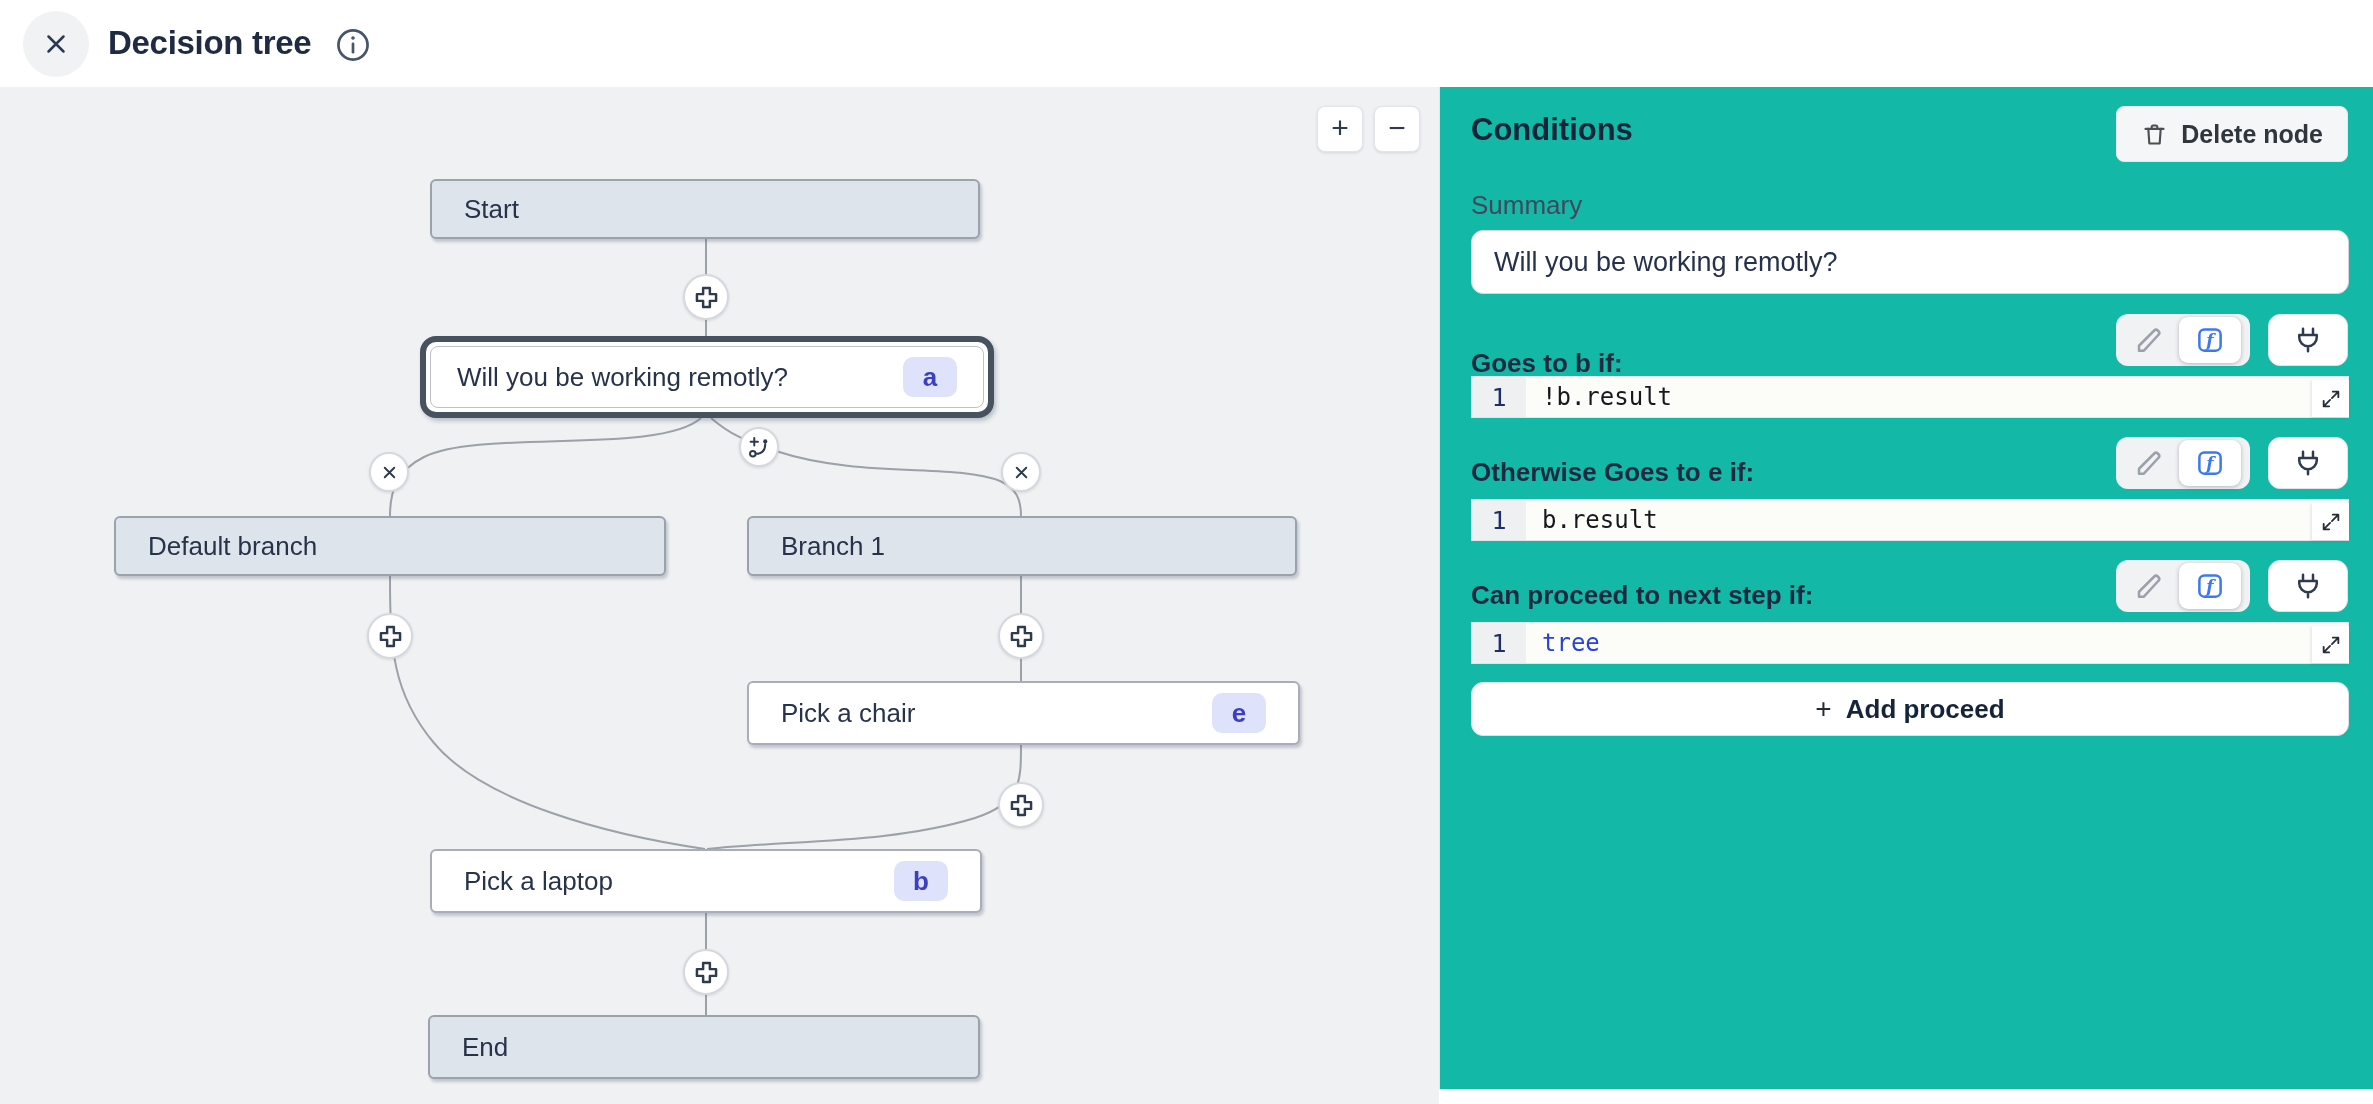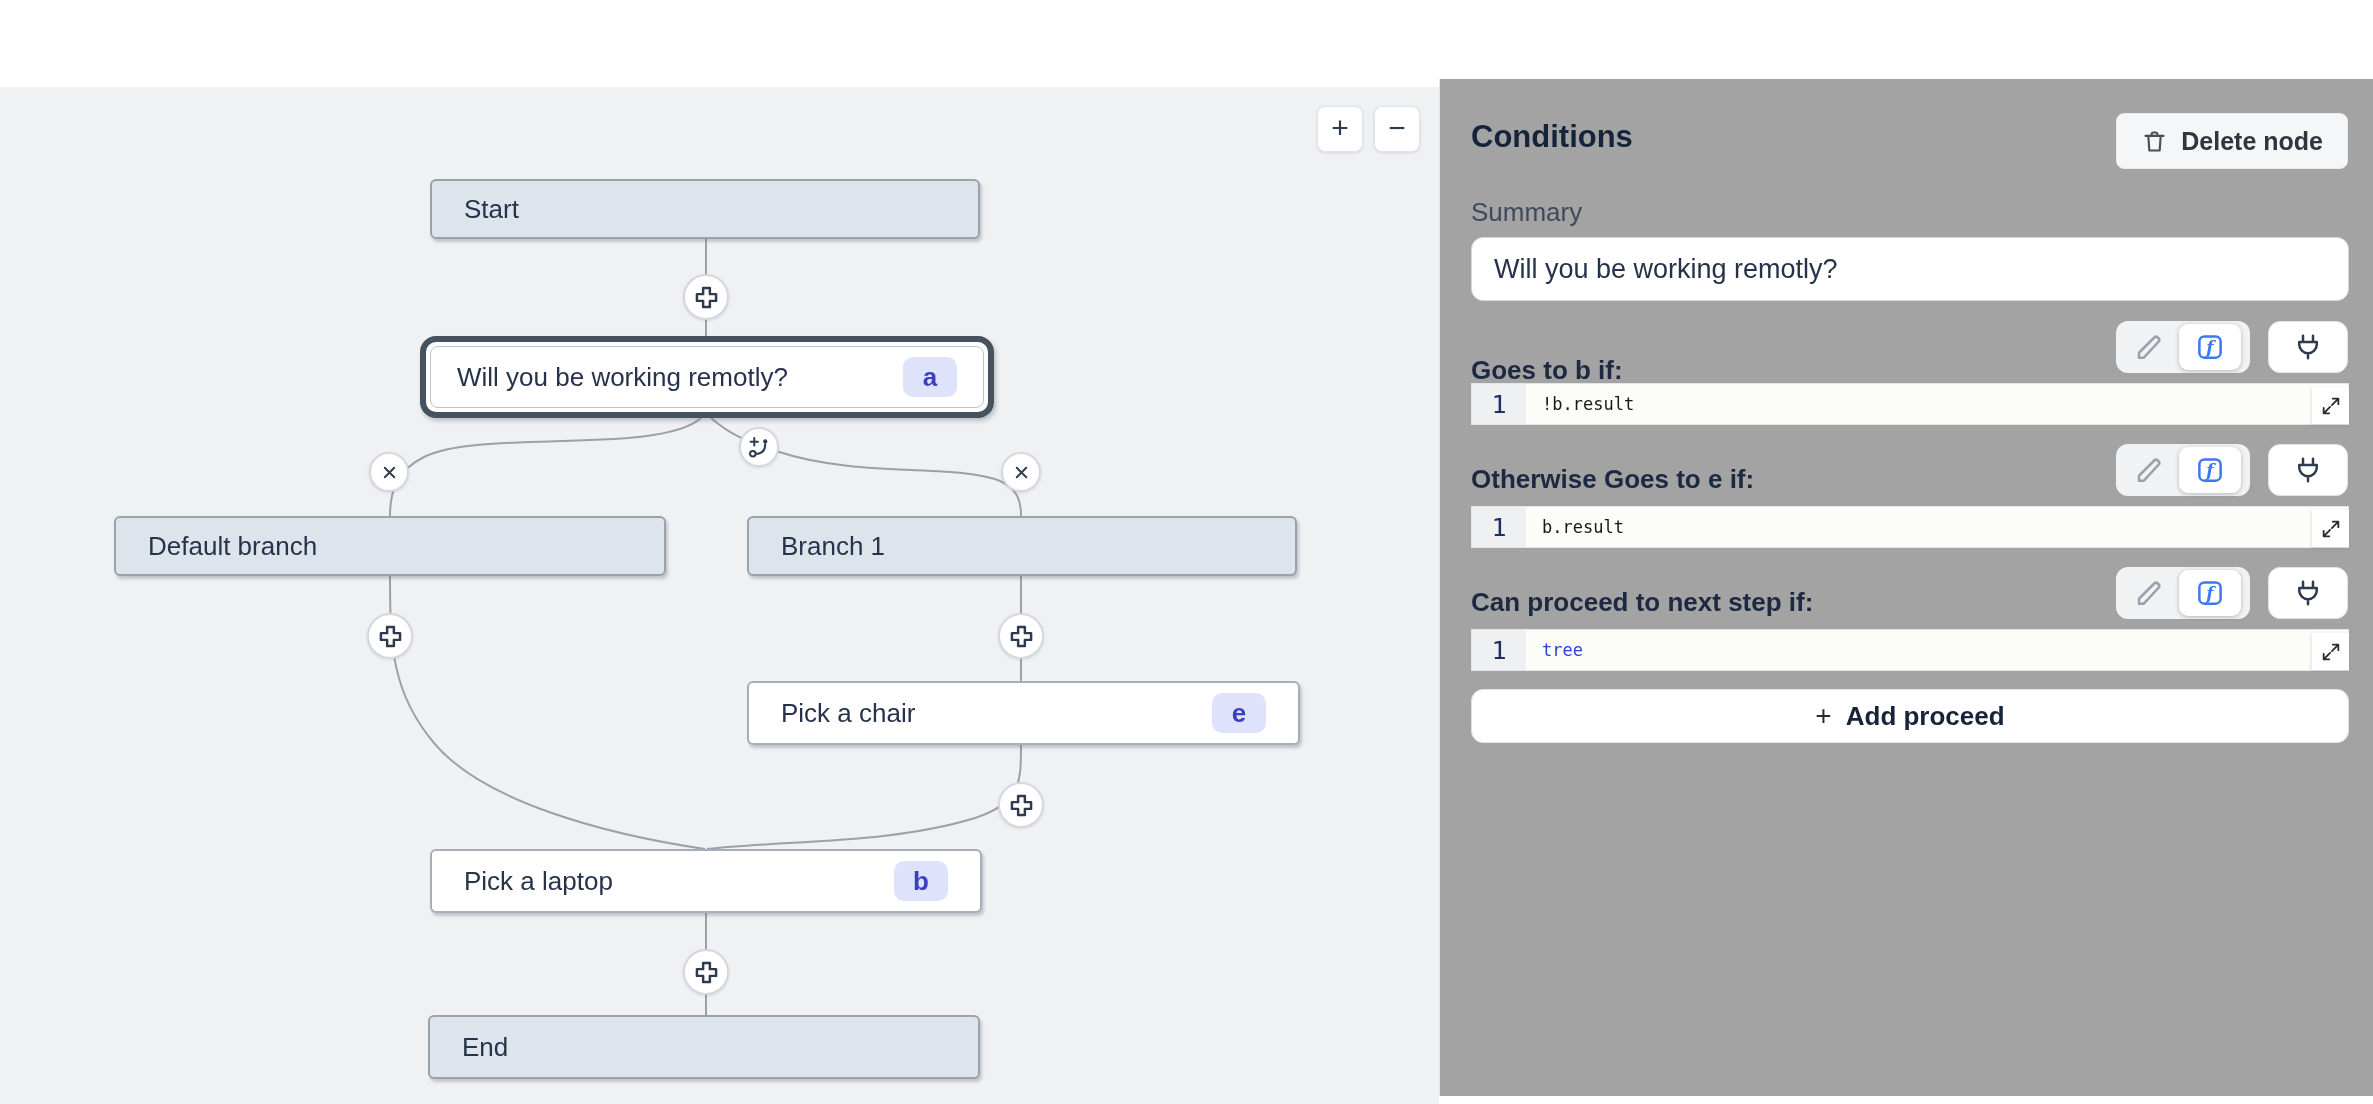--- a/index.html
+++ b/index.html
@@ -37,21 +37,21 @@
   .node--selected-inner { width:100%; height:100%; border:1px solid #bcc2ca; border-radius:8px; background:#fff;
                           display:flex; align-items:center; justify-content:space-between; padding:0 26px;
                           font-size:26px; color:#26334a; }
 
   .connector { position:absolute; background:#fff; border:2px solid #d5d9de; border-radius:50%;
                display:flex; align-items:center; justify-content:center; box-shadow:0 1px 3px rgba(30,40,60,.12); cursor:pointer; }
   .connector--plus { width:46px; height:46px; }
   .connector--sm { width:40px; height:40px; }
 
   
-  .panel { position:absolute; left:1439px; top:79px; width:934px; height:1017px; background:#a3a3a3; border-left:1px solid #e4e6e9; }
+  .panel { position:absolute; left:1439px; top:72px; width:934px; height:1017px; background:#14b8a6; border-left:1px solid #e4e6e9; }
   .panel-title { position:absolute; left:31px; top:40px; font-size:31px; font-weight:700; color:#16243a; }
   .delete-btn { position:absolute; right:25px; top:34px; height:56px; padding:0 24px; background:#f5f6f7;
                 border:1px solid #e6e8ea; border-radius:8px; display:flex; align-items:center; gap:13px;
                 font-size:25px; font-weight:700; color:#30363d; cursor:pointer; font-family:inherit; }
   .summary-label { position:absolute; left:31px; top:118px; font-size:26px; color:#3e4a5c; }
   .summary-input { position:absolute; left:31px; top:158px; width:878px; height:64px; border:1.5px solid #d3d7dc;
                    border-radius:12px; font-size:27px; color:#25324a; padding:0 22px; font-family:inherit; background:#fff; }
 
   .sec-label { position:absolute; left:31px; font-size:26px; font-weight:700; color:#1c2940; }
   .icon-pill { position:absolute; right:123px; width:134px; height:52px; background:#f1f2f4; border-radius:12px;
@@ -60,37 +60,54 @@
                 background:transparent; border:none; cursor:pointer; }
   .fx-btn { width:62px; height:46px; background:#fff; border:none; border-radius:9px;
             box-shadow:0 1px 4px rgba(30,40,60,.3); display:flex; align-items:center; justify-content:center; cursor:pointer; }
   .plug-btn { position:absolute; right:25px; width:80px; height:52px; background:#fff; border:1px solid #e2e4e8;
               border-radius:12px; display:flex; align-items:center; justify-content:center; cursor:pointer; }
 
   .code-editor { position:absolute; left:31px; width:878px; height:42px; border:1px solid #e3e6e9; background:#fcfcf8;
                  display:flex; align-items:stretch; font-family:"DejaVu Sans Mono", monospace; }
   .gutter { width:54px; background:#eef0f2; color:#1d2f66; font-size:25px; display:flex; align-items:center;
             justify-content:center; flex:none; }
-  .code-line { font-size:17px; color:#15181c; display:flex; align-items:center; padding-left:16px; flex:1; white-space:pre; }
+  .code-line { font-size:24px; color:#15181c; display:flex; align-items:center; padding-left:16px; flex:1; white-space:pre; }
   .code-line.keyword { color:#2843d6; }
   .expand-btn { position:absolute; right:-1px; top:3px; width:37px; height:37px; background:#fff; border:none;
                 box-shadow:-1px 1px 3px rgba(30,40,60,.12); display:flex; align-items:center; justify-content:center; cursor:pointer; }
 
   .add-branch-btn { position:absolute; left:31px; top:610px; width:878px; height:54px; background:#fff;
                     border:1.5px solid #dfe2e6; border-radius:12px; display:flex; align-items:center; justify-content:center;
                     gap:14px; font-size:26px; font-weight:700; color:#16243a; cursor:pointer; font-family:inherit; }
   .add-branch-btn .plus-glyph { font-weight:400; font-size:28px; color:#232b36; }
 
   svg.ic { display:block; }
 </style>
 </head>
 <body>
 
 <div class="page">
 
+  <div class="header">
+    <button class="close-btn">
+      <span>
+        <svg class="ic" width="30" height="30" viewBox="0 0 24 24" fill="none" stroke="#2b3950" stroke-width="2" stroke-linecap="round">
+          <path d="M6 6l12 12M18 6L6 18"></path>
+        </svg>
+      </span>
+    </button>
+    <div class="page-title">Decision tree</div>
+    <span class="info-ic">
+      <svg class="ic" width="38" height="38" viewBox="0 0 24 24" fill="none" stroke="#475569" stroke-width="1.7" stroke-linecap="round">
+        <circle cx="12" cy="12" r="9.2"></circle>
+        <path d="M12 11.2v5.3"></path>
+        <circle cx="12" cy="7.6" r="1.15" fill="#475569" stroke="none"></circle>
+      </svg>
+    </span>
+  </div>
 
   <div class="canvas">
 
     <svg class="edges" viewBox="0 0 1439 1017">
       <path d="M706 152 L706 249"></path>
       <path d="M701 331 C660 368 480 342 424 370 C398 383 390 402 390 429"></path>
       <path d="M711 331 C733 350 748 354 776 364 C860 392 958 376 1000 394 C1016 401 1021 412 1021 429"></path>
       <path d="M390 489 C390 560 392 606 434 656 C484 716 610 748 705 762"></path>
       <path d="M1021 489 L1021 594"></path>
       <path d="M1021 658 C1021 695 1021 716 975 731 C890 757 790 753 707 762"></path>

